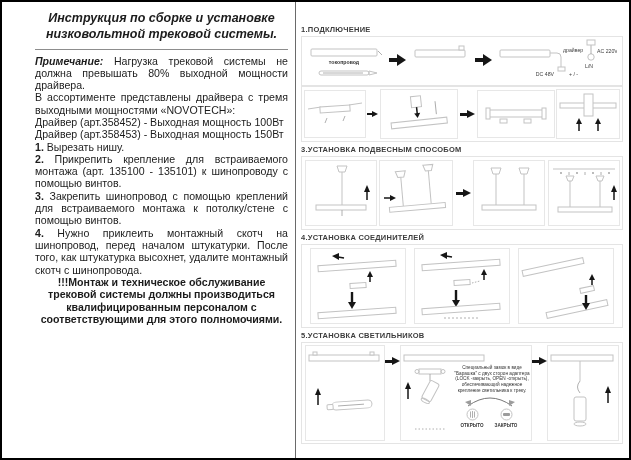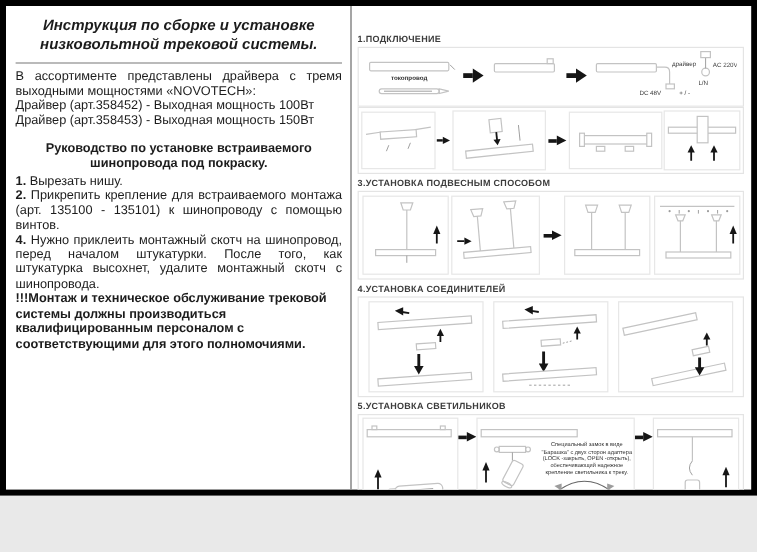--- a/index.html
+++ b/index.html
@@ -1,28 +1,28 @@
 <!DOCTYPE html>
 <html><head>
 <meta charset="utf-8">
 <style>
   html,body{margin:0;padding:0;}
   body{width:631px;height:460px;background:#e9e9e9;font-family:"Liberation Sans",sans-serif;}
-  .page{width:631px;height:413px;background:#ffffff;border:5px solid #000000;box-sizing:border-box;display:flex;overflow:hidden;}
+  .page{width:631px;height:460px;background:#ffffff;border:2px solid #000000;box-sizing:border-box;display:flex;overflow:hidden;padding-left:25px;}
 
   
   .left{width:308px;box-sizing:border-box;border-right:1px solid #6a6a6a;padding:5px 7px 0 8px;color:#1c1c1c;}
   .doc-title{font-size:12.5px;font-weight:bold;font-style:italic;text-align:center;margin:3px 2px 6px;line-height:1.3;}
   .body-text{font-size:10.6px;line-height:12.3px;border-top:1px solid #8d8d8d;padding-top:5px;}
   .body-text p{margin:0;}
   .just{text-align:justify;}
   .bi{font-weight:bold;font-style:italic;}
   .guide-title{font-size:10.6px;font-weight:bold;text-align:center;margin:11px 2px 2px;line-height:1.18;}
   .step b{font-weight:bold;}
-  .warning{font-weight:bold;text-align:left;margin-top:9px;line-height:1.18;}
+  .warning{font-weight:bold;text-align:center;margin-top:9px;line-height:1.18;}
 
   
   .right{flex:1;box-sizing:border-box;padding:20px 6px 0 5px;color:#333;}
   .sec-title{font-size:7.5px;font-weight:600;color:#3c3c3c;letter-spacing:.25px;margin:3px 0 2px;}
   .sec-box{border:1px solid #e4e4e4;background:#fff;display:flex;align-items:center;justify-content:space-evenly;}
   .sb{border:1px solid #e7e7e7;background:#fff;display:flex;align-items:center;justify-content:center;box-sizing:border-box;}
   .five{justify-content:space-between;padding:0 3px;}
   .s5rel{position:relative;}
 
   
@@ -53,28 +53,29 @@
   .knob-label{font-size:4.6px;font-weight:bold;color:#333;margin-top:2px;white-space:nowrap;}
 </style>
 </head>
 <body>
 
 <div class="page">
 
   <div class="left">
     <h1 class="doc-title">Инструкция по сборке и установке низковольтной трековой системы.</h1>
     <div class="body-text">
+      <p class="just"><b class="bi">Примечание:</b><span> Нагрузка трековой системы не должна превышать 80% выходной мощности драйвера.</span></p>
       <p class="just">В ассортименте представлены драйвера с тремя выходными мощностями «NOVOTECH»:</p>
       <p>Драйвер (арт.358452) - Выходная мощность 100Вт</p>
       <p>Драйвер (арт.358453) - Выходная мощность 150Вт</p>
 
-      <h2 class="guide-title">Руководство по установке встраиваемого шинопровода под покраску.</h2>
 
       <p class="step just"><b>1.</b><span> Вырезать нишу.</span></p>
       <p class="step just"><b>2.</b><span> Прикрепить крепление для встраиваемого монтажа (арт. 135100 - 135101) к шинопроводу с помощью винтов.</span></p>
+      <p class="step just"><b>3.</b><span> Закрепить шинопровод с помощью креплений для встраиваемого монтажа к потолку/стене с помощью винтов.</span></p>
       <p class="step just"><b>4.</b><span> Нужно приклеить монтажный скотч на шинопровод, перед началом штукатурки. После того, как штукатурка высохнет, удалите монтажный скотч с шинопровода.</span></p>
 
       <p class="warning">!!!Монтаж и техническое обслуживание трековой системы должны производиться квалифицированным персоналом с соответствующими для этого полномочиями.</p>
     </div>
   </div>
 
   <div class="right">
 
     <div class="sec">
       <div class="sec-title">1.ПОДКЛЮЧЕНИЕ</div>

